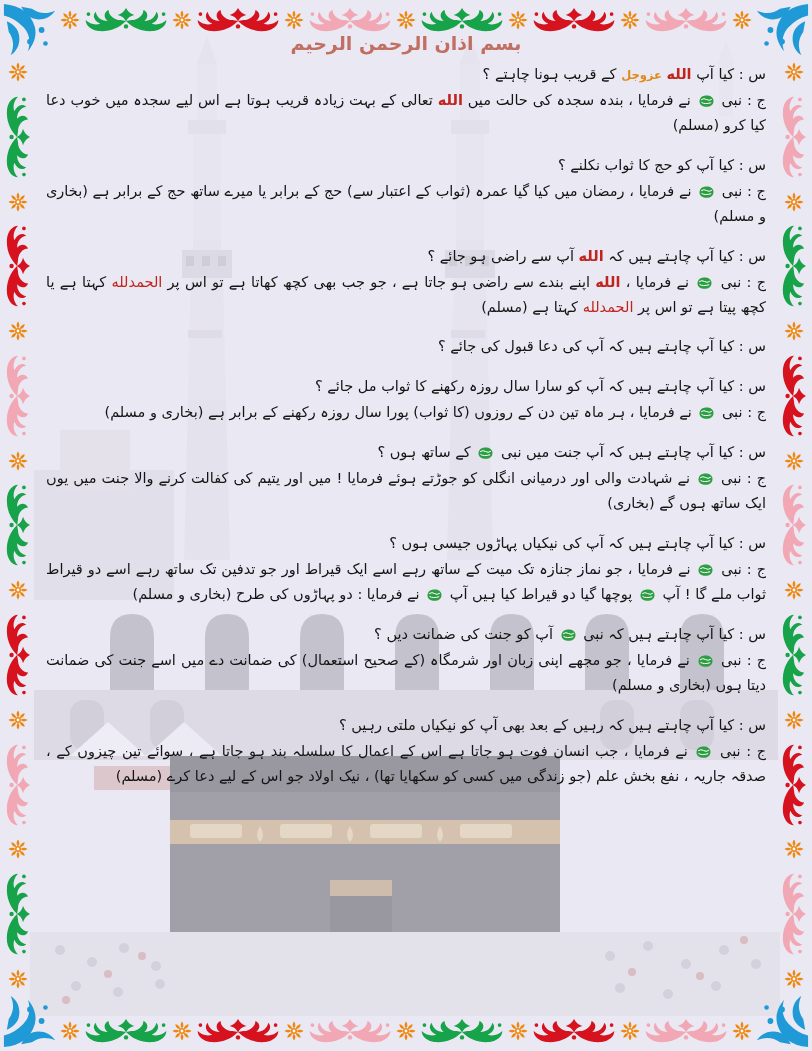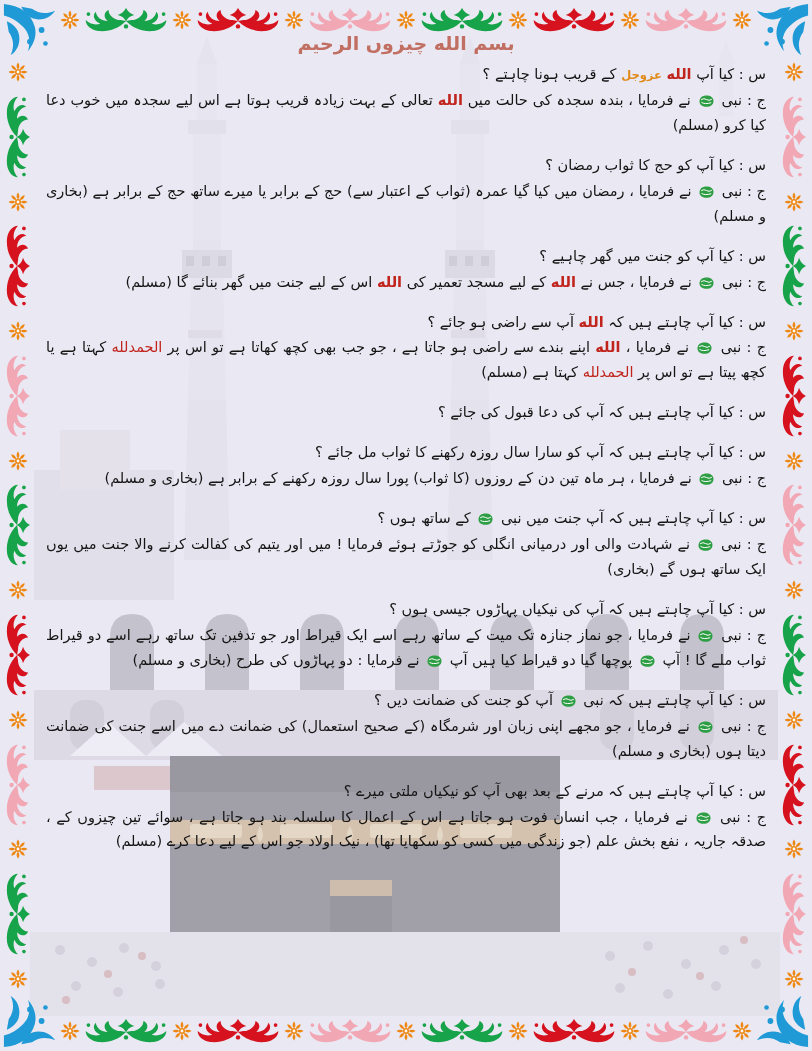--- a/index.html
+++ b/index.html
@@ -405,44 +405,37 @@
         <svg class="motif" width="88" height="28" style="color:#f2a7b4">
           <use href="#orn-damask"></use>
         </svg>
       </span>
       <svg class="flower" width="20" height="20" style="color:#ee8711">
         <use href="#orn-flower"></use>
       </svg>
     </div>
 
   <div class="content">
-    <div class="bismillah">بسم الله چیزوں الرحيم</div>
+    <div class="bismillah">بسم اذان الرحمن الرحيم</div>
     <div id="qa-list">
         <div class="qa">
           <p class="q">س : کیا آپ <span class="sym-allah">الله</span> <span class="sym-azz">عزوجل</span> کے قریب ہونا چاہتے ؟</p>
           <p class="a">ج : نبی <span class="sym-saw" title="صلى الله عليه وسلم"><svg width="17" height="14" viewBox="0 0 17 14">
                 <path d="M1.5 7.5 C1.5 3.5 4.5 1.5 8.5 1.5 C12.5 1.5 15.5 3.5 15.5 7 C15.5 10.8 12.5 12.8 8.5 12.8 C4.7 12.8 1.5 11 1.5 7.5 Z" fill="#2e9e44"></path>
                 <path d="M3.5 5.5 q2.5 -1.8 5 0 q2.5 1.8 5 0 M3.8 8.6 q3 2 9 .2" stroke="#fff" stroke-width="1" fill="none" stroke-linecap="round"></path>
               </svg></span> نے فرمایا ، بندہ سجدہ کی حالت میں <span class="sym-allah">الله</span> تعالی کے بہت زیادہ قریب ہوتا ہے اس لیے سجدہ میں خوب دعا کیا کرو (مسلم)</p>
         </div>
         <div class="qa">
-          <p class="q">س : کیا آپ کو حج کا ثواب رمضان ؟</p>
+          <p class="q">س : کیا آپ کو حج کا ثواب نکلنے ؟</p>
           <p class="a">ج : نبی <span class="sym-saw" title="صلى الله عليه وسلم"><svg width="17" height="14" viewBox="0 0 17 14">
                 <path d="M1.5 7.5 C1.5 3.5 4.5 1.5 8.5 1.5 C12.5 1.5 15.5 3.5 15.5 7 C15.5 10.8 12.5 12.8 8.5 12.8 C4.7 12.8 1.5 11 1.5 7.5 Z" fill="#2e9e44"></path>
                 <path d="M3.5 5.5 q2.5 -1.8 5 0 q2.5 1.8 5 0 M3.8 8.6 q3 2 9 .2" stroke="#fff" stroke-width="1" fill="none" stroke-linecap="round"></path>
               </svg></span> نے فرمایا ، رمضان میں کیا گیا عمرہ (ثواب کے اعتبار سے) حج کے برابر یا میرے ساتھ حج کے برابر ہے (بخاری و مسلم)</p>
         </div>
         <div class="qa">
-          <p class="q">س : کیا آپ کو جنت میں گھر چاہیے ؟</p>
-          <p class="a">ج : نبی <span class="sym-saw" title="صلى الله عليه وسلم"><svg width="17" height="14" viewBox="0 0 17 14">
-                <path d="M1.5 7.5 C1.5 3.5 4.5 1.5 8.5 1.5 C12.5 1.5 15.5 3.5 15.5 7 C15.5 10.8 12.5 12.8 8.5 12.8 C4.7 12.8 1.5 11 1.5 7.5 Z" fill="#2e9e44"></path>
-                <path d="M3.5 5.5 q2.5 -1.8 5 0 q2.5 1.8 5 0 M3.8 8.6 q3 2 9 .2" stroke="#fff" stroke-width="1" fill="none" stroke-linecap="round"></path>
-              </svg></span> نے فرمایا ، جس نے <span class="sym-allah">الله</span> کے لیے مسجد تعمیر کی <span class="sym-allah">الله</span> اس کے لیے جنت میں گھر بنائے گا (مسلم)</p>
-        </div>
-        <div class="qa">
           <p class="q">س : کیا آپ چاہتے ہیں کہ <span class="sym-allah">الله</span> آپ سے راضی ہو جائے ؟</p>
           <p class="a">ج : نبی <span class="sym-saw" title="صلى الله عليه وسلم"><svg width="17" height="14" viewBox="0 0 17 14">
                 <path d="M1.5 7.5 C1.5 3.5 4.5 1.5 8.5 1.5 C12.5 1.5 15.5 3.5 15.5 7 C15.5 10.8 12.5 12.8 8.5 12.8 C4.7 12.8 1.5 11 1.5 7.5 Z" fill="#2e9e44"></path>
                 <path d="M3.5 5.5 q2.5 -1.8 5 0 q2.5 1.8 5 0 M3.8 8.6 q3 2 9 .2" stroke="#fff" stroke-width="1" fill="none" stroke-linecap="round"></path>
               </svg></span> نے فرمایا ، <span class="sym-allah">الله</span> اپنے بندے سے راضی ہو جاتا ہے ، جو جب بھی کچھ کھاتا ہے تو اس پر <span class="sym-alhamd">الحمدلله</span> کہتا ہے یا کچھ پیتا ہے تو اس پر <span class="sym-alhamd">الحمدلله</span> کہتا ہے (مسلم)</p>
         </div>
         <div class="qa">
           <p class="q">س : کیا آپ چاہتے ہیں کہ آپ کی دعا قبول کی جائے ؟</p>
         </div>
         <div class="qa">
@@ -481,21 +474,21 @@
           <p class="q">س : کیا آپ چاہتے ہیں کہ نبی <span class="sym-saw" title="صلى الله عليه وسلم"><svg width="17" height="14" viewBox="0 0 17 14">
                 <path d="M1.5 7.5 C1.5 3.5 4.5 1.5 8.5 1.5 C12.5 1.5 15.5 3.5 15.5 7 C15.5 10.8 12.5 12.8 8.5 12.8 C4.7 12.8 1.5 11 1.5 7.5 Z" fill="#2e9e44"></path>
                 <path d="M3.5 5.5 q2.5 -1.8 5 0 q2.5 1.8 5 0 M3.8 8.6 q3 2 9 .2" stroke="#fff" stroke-width="1" fill="none" stroke-linecap="round"></path>
               </svg></span> آپ کو جنت کی ضمانت دیں ؟</p>
           <p class="a">ج : نبی <span class="sym-saw" title="صلى الله عليه وسلم"><svg width="17" height="14" viewBox="0 0 17 14">
                 <path d="M1.5 7.5 C1.5 3.5 4.5 1.5 8.5 1.5 C12.5 1.5 15.5 3.5 15.5 7 C15.5 10.8 12.5 12.8 8.5 12.8 C4.7 12.8 1.5 11 1.5 7.5 Z" fill="#2e9e44"></path>
                 <path d="M3.5 5.5 q2.5 -1.8 5 0 q2.5 1.8 5 0 M3.8 8.6 q3 2 9 .2" stroke="#fff" stroke-width="1" fill="none" stroke-linecap="round"></path>
               </svg></span> نے فرمایا ، جو مجھے اپنی زبان اور شرمگاہ (کے صحیح استعمال) کی ضمانت دے میں اسے جنت کی ضمانت دیتا ہوں (بخاری و مسلم)</p>
         </div>
         <div class="qa">
-          <p class="q">س : کیا آپ چاہتے ہیں کہ مرنے کے بعد بھی آپ کو نیکیاں ملتی میرے ؟</p>
+          <p class="q">س : کیا آپ چاہتے ہیں کہ رہیں کے بعد بھی آپ کو نیکیاں ملتی رہیں ؟</p>
           <p class="a">ج : نبی <span class="sym-saw" title="صلى الله عليه وسلم"><svg width="17" height="14" viewBox="0 0 17 14">
                 <path d="M1.5 7.5 C1.5 3.5 4.5 1.5 8.5 1.5 C12.5 1.5 15.5 3.5 15.5 7 C15.5 10.8 12.5 12.8 8.5 12.8 C4.7 12.8 1.5 11 1.5 7.5 Z" fill="#2e9e44"></path>
                 <path d="M3.5 5.5 q2.5 -1.8 5 0 q2.5 1.8 5 0 M3.8 8.6 q3 2 9 .2" stroke="#fff" stroke-width="1" fill="none" stroke-linecap="round"></path>
               </svg></span> نے فرمایا ، جب انسان فوت ہو جاتا ہے اس کے اعمال کا سلسلہ بند ہو جاتا ہے ، سوائے تین چیزوں کے ، صدقہ جاریہ ، نفع بخش علم (جو زندگی میں کسی کو سکھایا تھا) ، نیک اولاد جو اس کے لیے دعا کرے (مسلم)</p>
         </div>
       </div>
   </div>
 
 </div>
 

